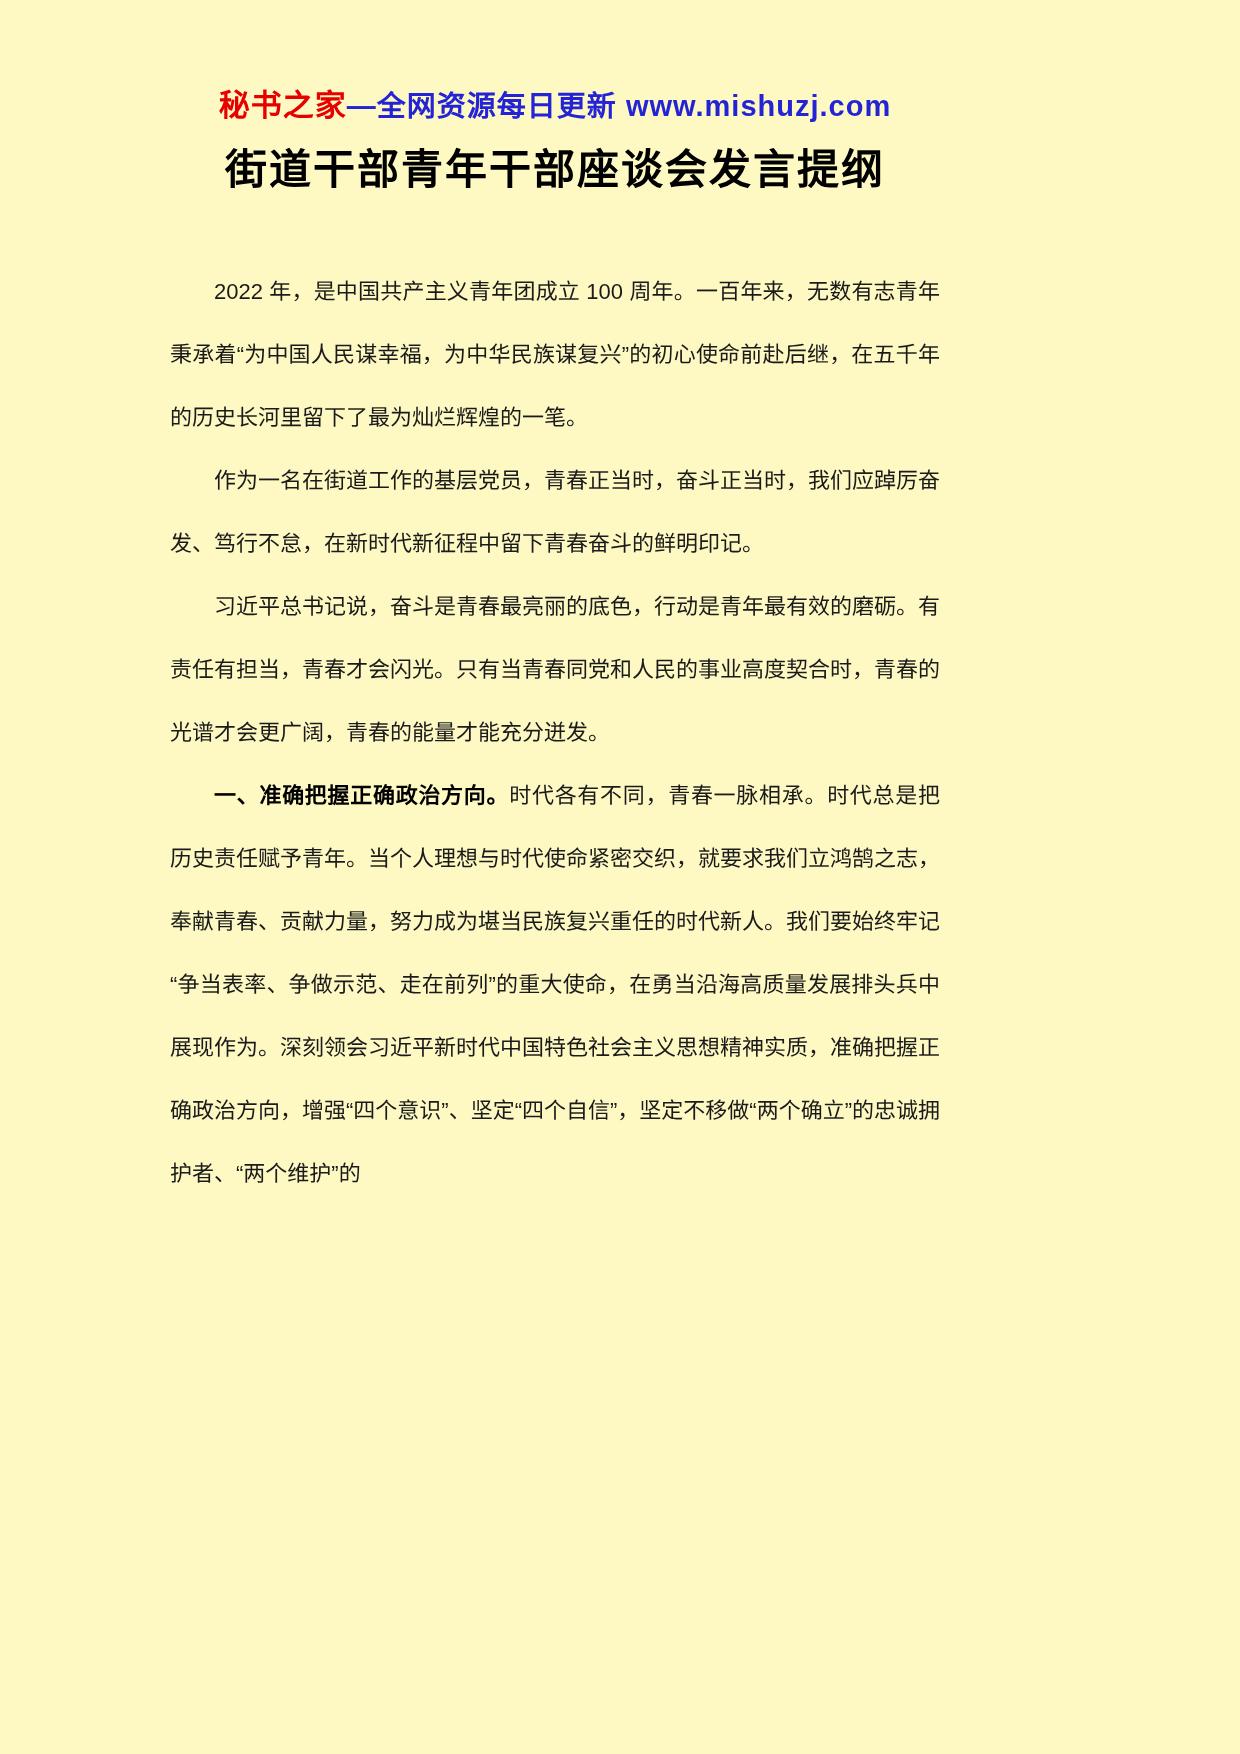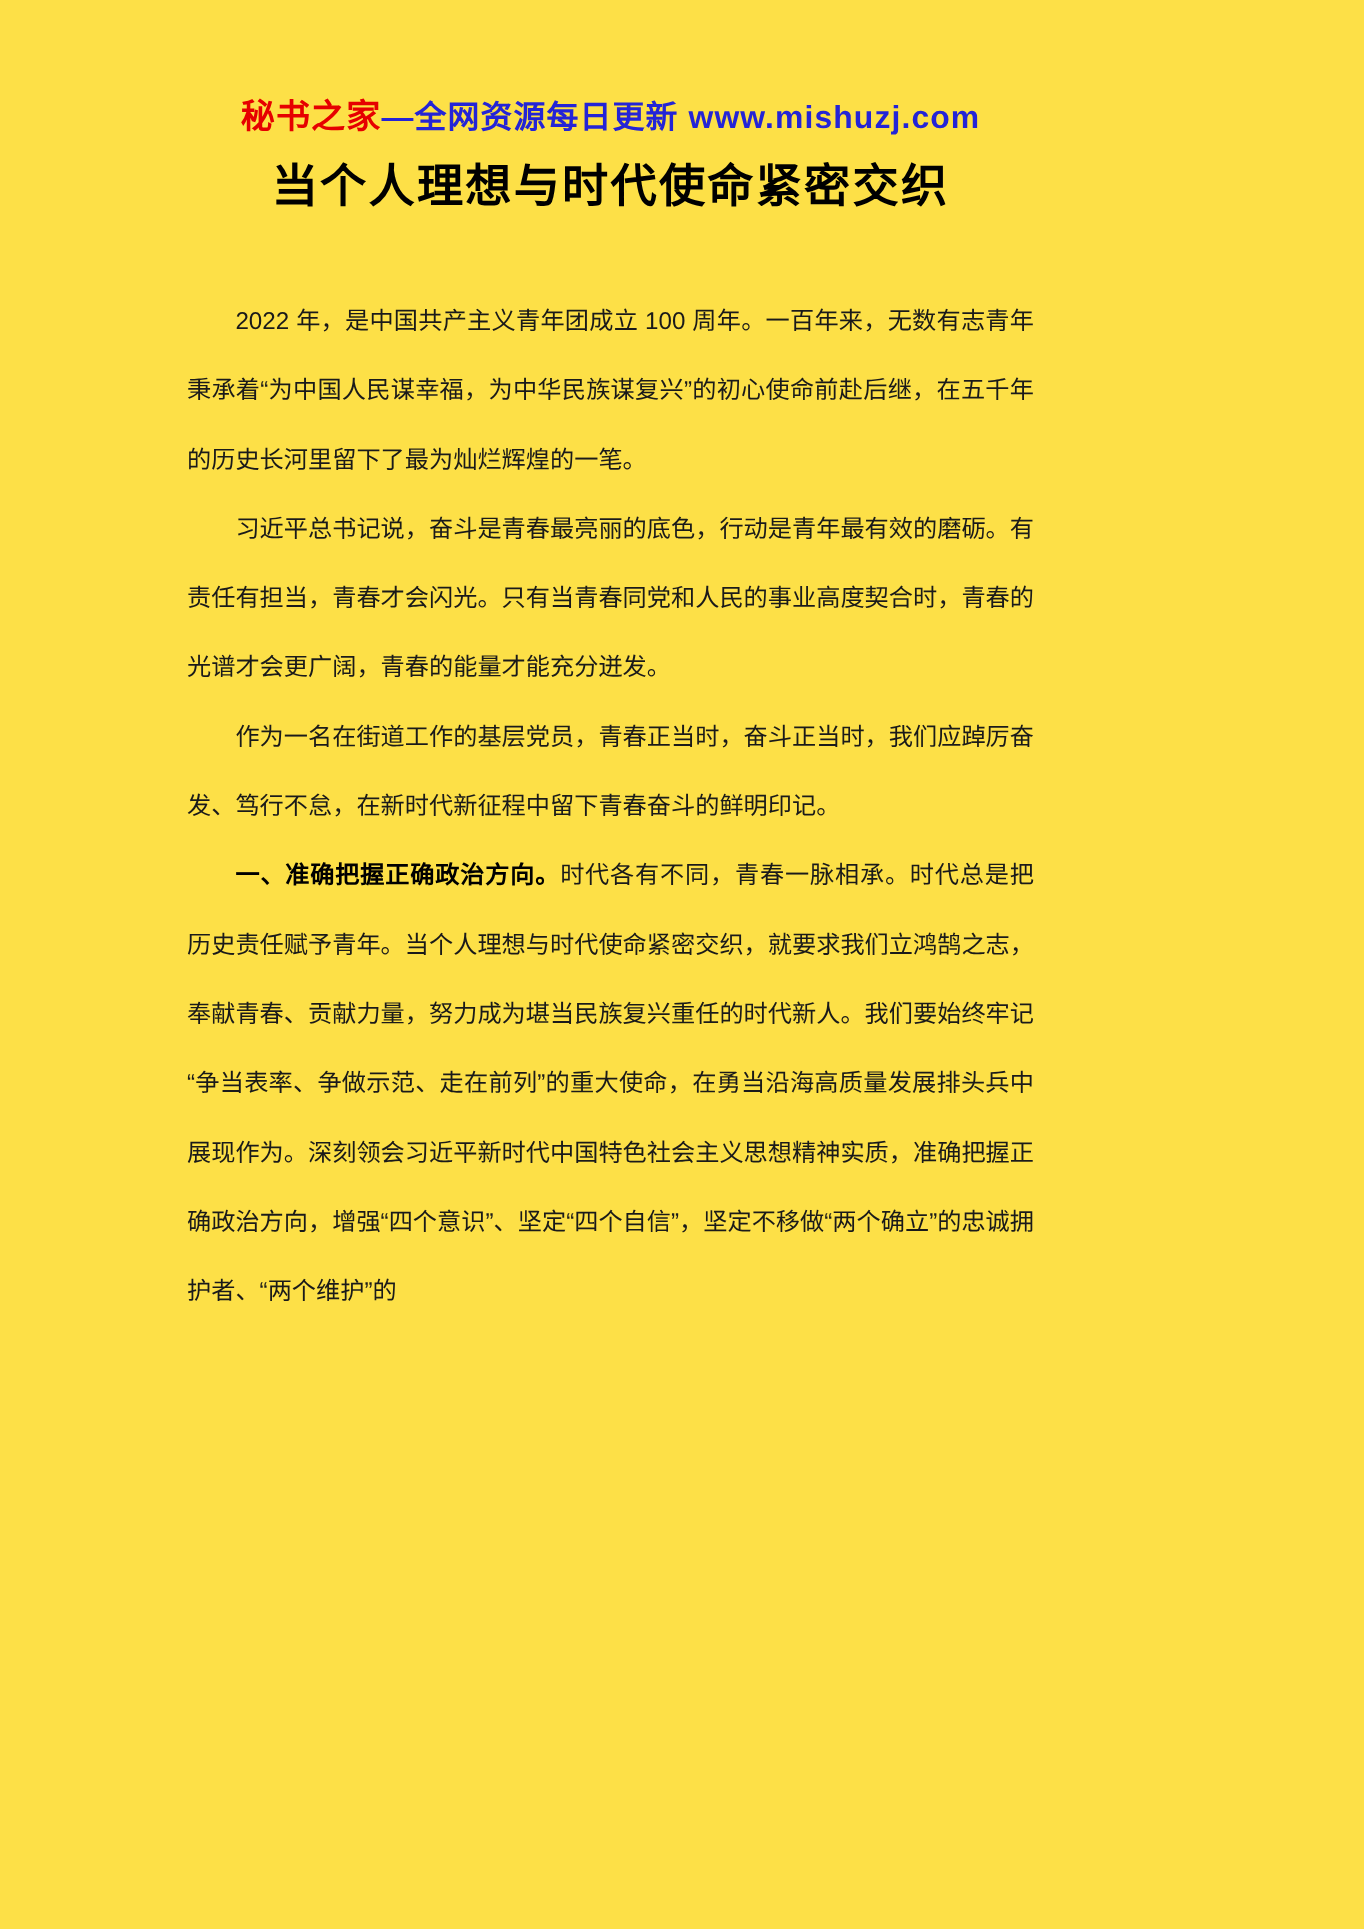--- a/index.html
+++ b/index.html
@@ -5,21 +5,21 @@
   html, body {
     margin: 0;
     padding: 0;
     background: #ffffff;
   }
   .page {
     position: relative;
     width: 1240px;
     height: 1754px;
     margin: 0 auto;
-    background: #fde047;
+    background: #fef9c3;
     box-sizing: border-box;
     padding: 80px 300px 60px 170px;
     overflow: hidden;
     font-family: "Liberation Sans", sans-serif;
     color: #111111;
   }
   .header-line {
     text-align: center;
     font-size: 29px;
     font-weight: bold;
@@ -67,23 +67,23 @@
 </head>
 <body>
 
 <div class="page">
 
   <div class="header-line">
     <span class="brand">秘书之家</span><span class="header-rest">—</span><span class="header-rest">全网资源每日更新</span>
     <span class="header-url">www.mishuzj.com</span>
   </div>
 
-  <h1 class="doc-title">当个人理想与时代使命紧密交织</h1>
+  <h1 class="doc-title">街道干部青年干部座谈会发言提纲</h1>
 
   <div class="doc-body">
 
   <p class="para">2022 年，是中国共产主义青年团成立 100 周年。一百年来，无数有志青年秉承着“为中国人民谋幸福，为中华民族谋复兴”的初心使命前赴后继，在五千年的历史长河里留下了最为灿烂辉煌的一笔。</p>
+      <p class="para">作为一名在街道工作的基层党员，青春正当时，奋斗正当时，我们应踔厉奋发、笃行不怠，在新时代新征程中留下青春奋斗的鲜明印记。</p>
       <p class="para">习近平总书记说，奋斗是青春最亮丽的底色，行动是青年最有效的磨砺。有责任有担当，青春才会闪光。只有当青春同党和人民的事业高度契合时，青春的光谱才会更广阔，青春的能量才能充分迸发。</p>
-      <p class="para">作为一名在街道工作的基层党员，青春正当时，奋斗正当时，我们应踔厉奋发、笃行不怠，在新时代新征程中留下青春奋斗的鲜明印记。</p>
       <p class="para"><strong>一、准确把握正确政治方向。</strong>时代各有不同，青春一脉相承。时代总是把历史责任赋予青年。当个人理想与时代使命紧密交织，就要求我们立鸿鹄之志，奉献青春、贡献力量，努力成为堪当民族复兴重任的时代新人。我们要始终牢记“争当表率、争做示范、走在前列”的重大使命，在勇当沿海高质量发展排头兵中展现作为。深刻领会习近平新时代中国特色社会主义思想精神实质，准确把握正确政治方向，增强“四个意识”、坚定“四个自信”，坚定不移做“两个确立”的忠诚拥护者、“两个维护”的</p>
     </div>
 
 </div>
 
 </body></html>

